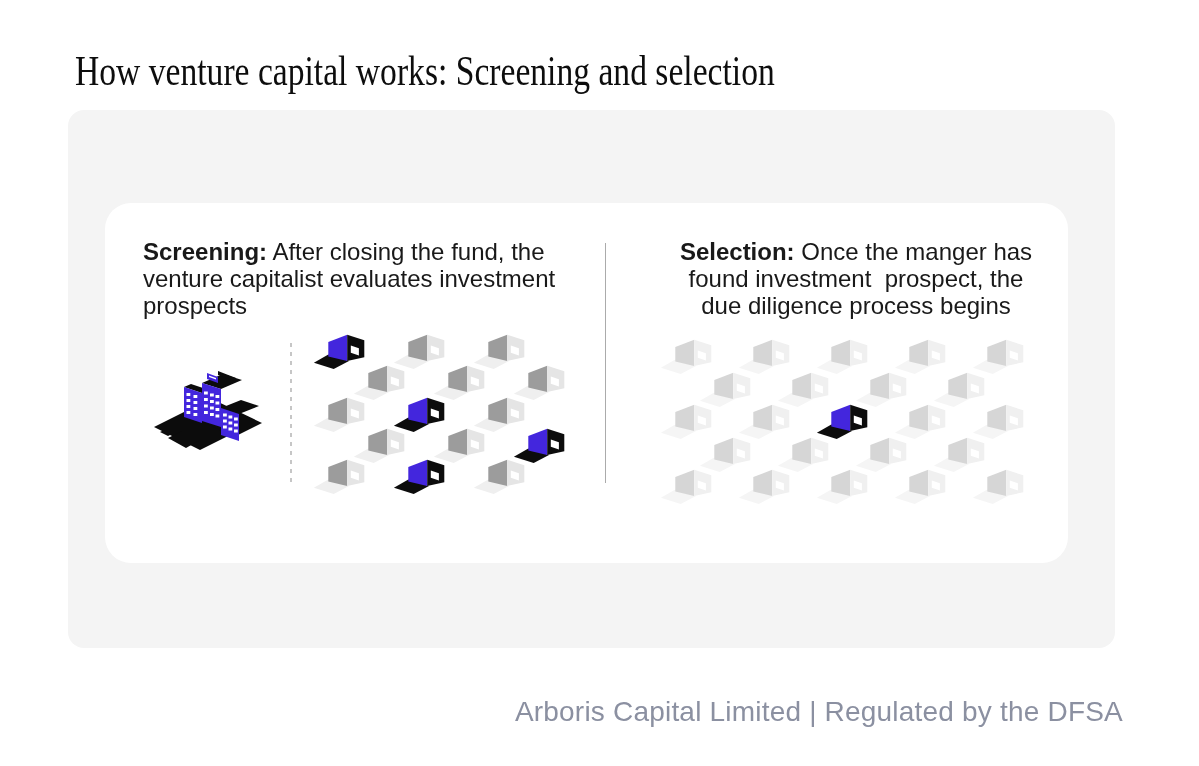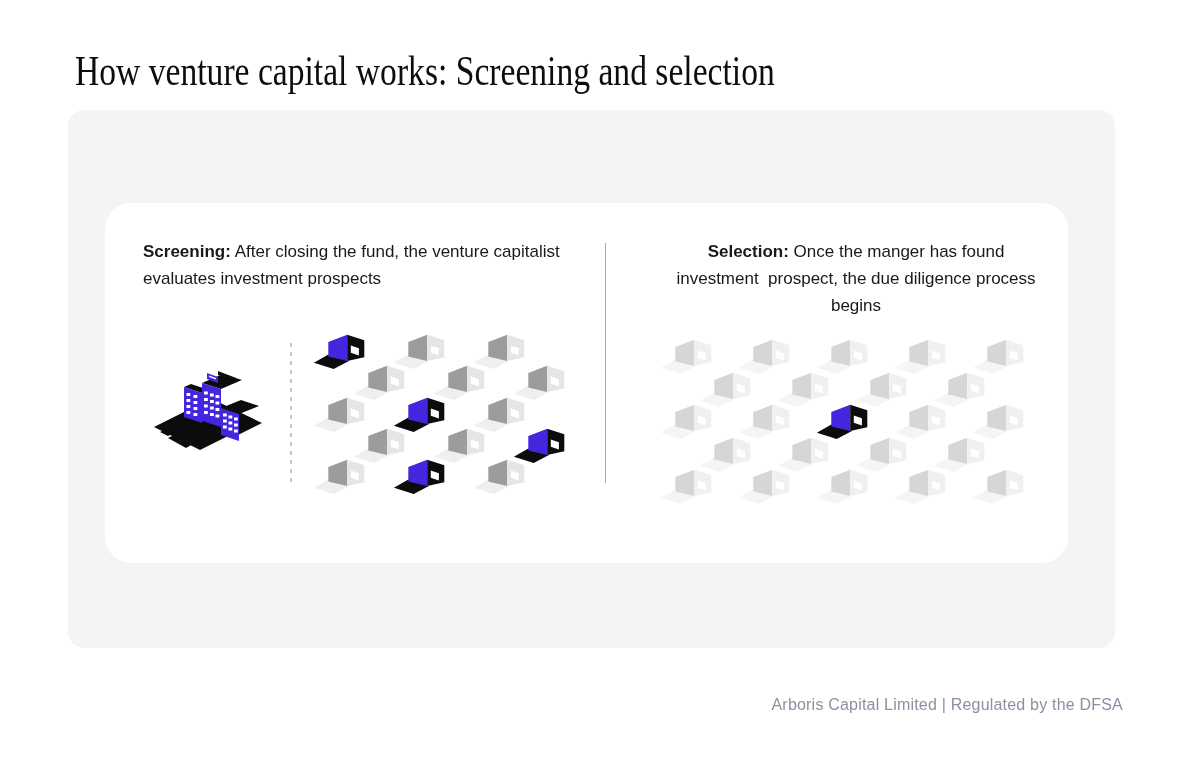--- a/index.html
+++ b/index.html
@@ -28,21 +28,21 @@
   .panel{
     position:absolute;left:68px;top:110px;width:1047px;height:538px;
     background:var(--panel-bg);border-radius:16px;
   }
   .card{
     position:absolute;left:105px;top:203px;width:963px;height:360px;
     background:var(--card-bg);border-radius:26px;
   }
 
   .txt{
-    position:absolute;font-size:17px;line-height:27px;color:var(--body);
+    position:absolute;font-size:24px;line-height:27px;color:var(--body);
   }
   .txt b{font-weight:700;}
   .txt span{white-space:pre-wrap;}
   .txt.screening{left:143px;top:238px;width:440px;}
   .txt.selection{left:667px;top:238px;width:378px;text-align:center;}
 
   .divider{
     position:absolute;left:605px;top:243px;width:1px;height:240px;
     background:var(--divider);
   }
@@ -65,21 +65,21 @@
   .gwrap{position:relative;display:inline-block;}
   .gwrap .star{
     position:absolute;left:8px;top:9px;font-size:15px;color:#ffffff;
     font-family:"DejaVu Sans",sans-serif;line-height:1;
   }
   .logo .reg{
     font-size:15px;vertical-align:28px;letter-spacing:0;margin-left:2px;
     font-family:"Liberation Sans",sans-serif;
   }
   .company{
-    position:absolute;right:76px;top:696px;font-size:16px;color:var(--footer);
+    position:absolute;right:76px;top:696px;font-size:28px;color:var(--footer);
     letter-spacing:0.2px;white-space:nowrap;
   }
 </style>
 </head>
 <body>
 
 <div class="page">
 
   <h1 class="title">How venture capital works: Screening and selection</h1>
 

